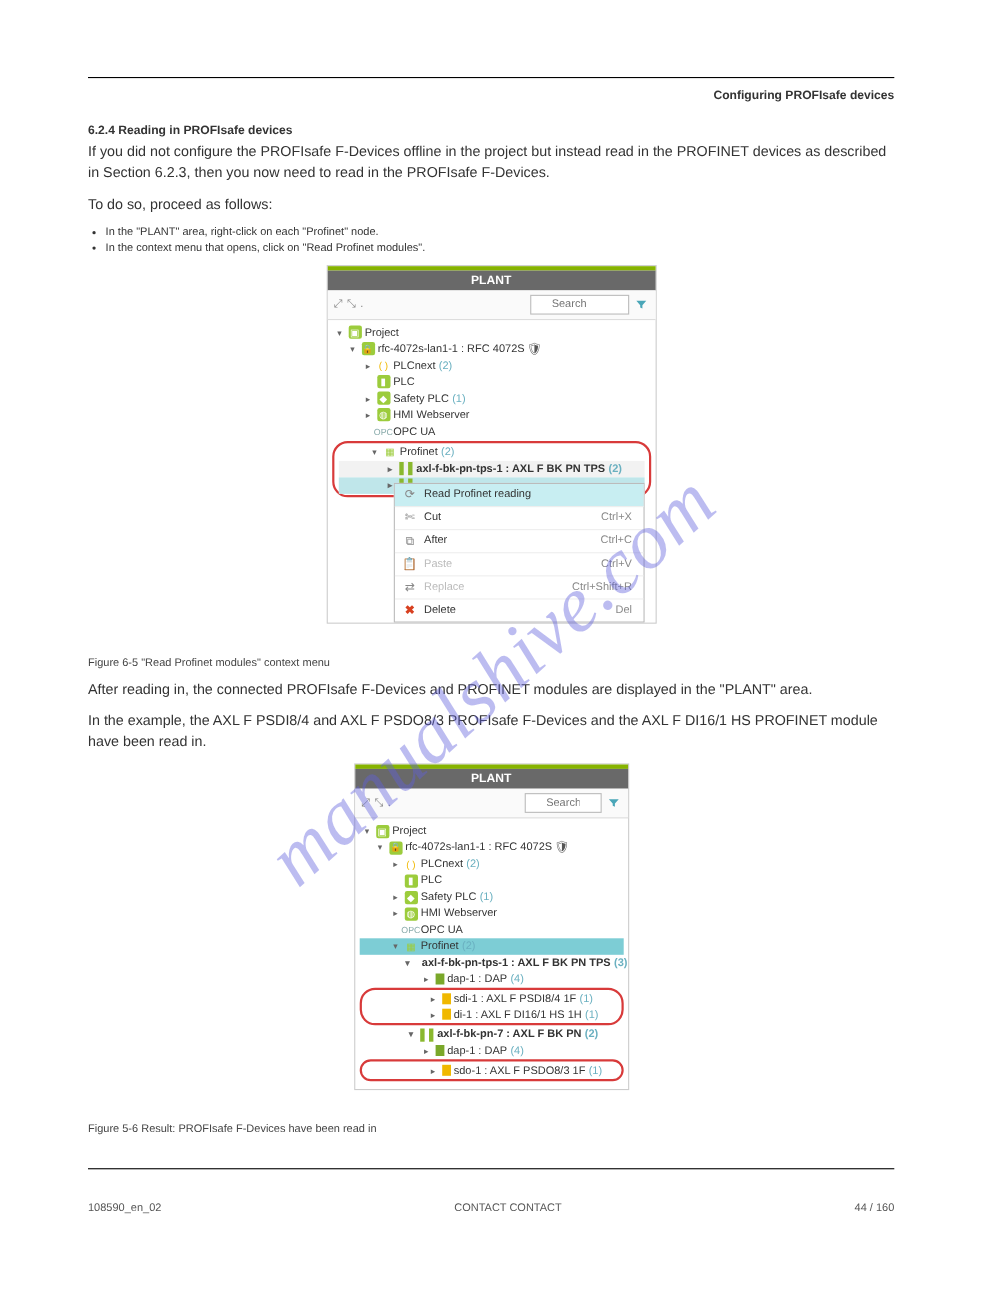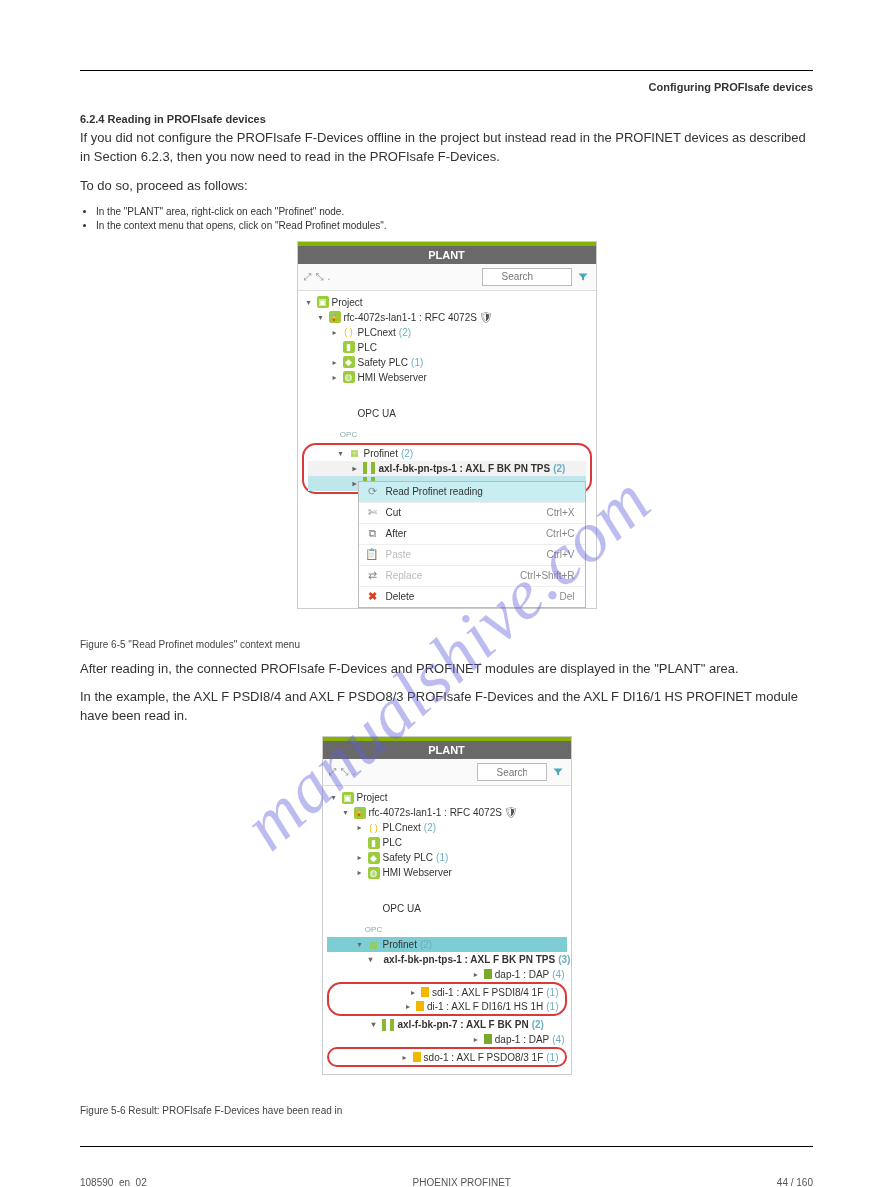--- a/index.html
+++ b/index.html
@@ -60,35 +60,35 @@
   .tree-row {
     display: flex; align-items: center;
     padding: 1.5px 2px;
     gap: 3px;
     white-space: nowrap;
   }
   .indent-0 { padding-left: 2px; }
   .indent-1 { padding-left: 14px; }
   .indent-2 { padding-left: 28px; }
   .indent-3 { padding-left: 42px; font-weight: bold; }
-  .indent-4 { padding-left: 56px; justify-content: flex-end; }
+  .indent-4 { padding-left: 56px; }
   .caret { font-size: 8px; color:#666; width:10px; text-align:center; }
   .caret-down::before { content:"▾"; }
   .caret-right::before { content:"▸"; }
   .caret-none::before { content:" "; }
   
   .ic { width:12px; height:12px; display:inline-flex; align-items:center; justify-content:center; font-size:9px; border-radius:2px; }
   .ic-folder { background:#9ccc3c; color:#fff; }
   .ic-lock { background:#9ccc3c; color:#fff; font-size:8px; }
   .ic-proj { color:#f0b800; }
   .ic-module-g { background:#9ccc3c; color:#fff; }
   .ic-shield { color:#555; font-size:11px; }
   .ic-safe { background:#9ccc3c; color:#fff; }
   .ic-hmi { background:#9ccc3c; color:#fff; }
-  .ic-opc { color:#8aa; font-size:8px;margin-top:42px;}
+  .ic-opc { color:#8aa; font-size:8px;}
   .ic-pn { color:#9ccc3c; }
   .ic-dev { background:#8ab82e; width:4px; height:12px; margin-right:1px;}
   .ic-dap { background:#7aa82a; width:8px; height:10px; }
   .ic-sub { background:#f0b800; width:8px; height:10px; }
   
   .count { color:#6ab0c0; }
   
   .red-circle {
     border: 2px solid #d83a3a;
     border-radius: 14px;
@@ -399,17 +399,17 @@
       </div>
     </div>
   </div>
 </div>
 
 <p class="figure-caption">Figure 5-6 Result: PROFIsafe F-Devices have been read in</p>
 
 <hr class="hr-bottom">
 <div class="bottom-line">
   <span>108590_en_02</span>
-  <span>PHOENIX PROFINET</span>
+  <span>CONTACT CONTACT</span>
   <span>44 / 160</span>
 </div>
 
 <div class="watermark">manualshive.com</div>
 
 </body></html>

